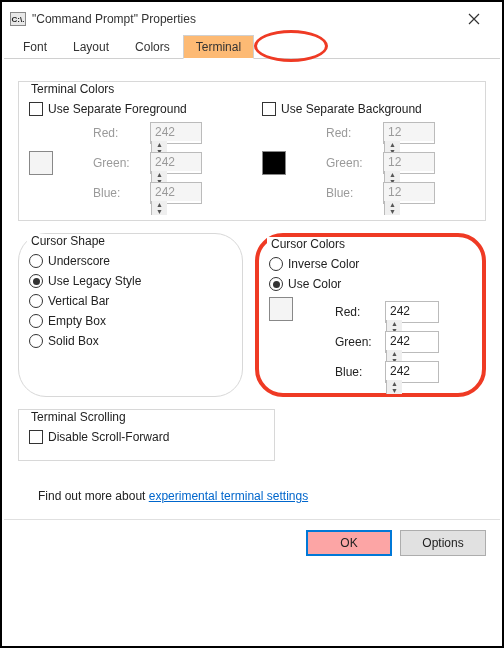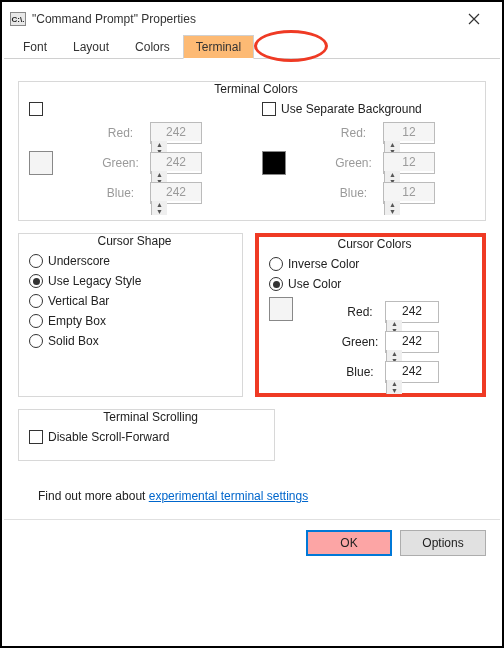--- a/index.html
+++ b/index.html
@@ -6,42 +6,42 @@
 body { background: #fff; width: 504px; height: 648px; border: 2px solid #000; padding: 2px; }
 .titlebar { display: flex; align-items: center; height: 30px; padding: 0 6px; }
 .titlebar .icon { width: 16px; height: 14px; background: #e8e8e8; border: 1px solid #888; display: inline-flex; align-items: center; justify-content: center; margin-right: 6px; font-size: 8px; font-weight: bold; color: #222; }
 .title { flex: 1; font-size: 12px; color: #333; }
 .closebtn { width: 40px; height: 26px; display: flex; align-items: center; justify-content: center; font-size: 15px; color: #333; cursor: default; }
 .tabs { display: flex; border-bottom: 1px solid #d0d0d0; position: relative; padding-left: 6px; }
 .tab { padding: 4px 12px; border: 1px solid transparent; border-bottom: none; color: #333; position: relative; top: 1px; }
 .tab.active { border-color: #d0d0d0; background: #fdba74; border-bottom: 1px solid #fff; }
 .tab-highlight { position: absolute; border: 3px solid #ef3a24; border-radius: 50%/50%; width: 74px; height: 32px; top: -4px; left: 250px; pointer-events: none; }
 .panel { padding: 10px 14px 6px; }
-.group { border: 1px solid #d8d8d8; margin-top: 12px; text-align: center; }
+.group { border: 1px solid #d8d8d8; margin-top: 12px; }
 .group-title { margin-top: -9px; margin-left: 8px; background: #fff; display: inline-block; padding: 0 4px; font-size: 12px; color: #222; }
 .group-body { padding: 6px 10px 10px; }
 .row { display: flex; align-items: center; margin-bottom: 6px; }
 .checkbox { width: 14px; height: 14px; border: 1px solid #333; margin-right: 5px; display: inline-block; }
 .radio { width: 14px; height: 14px; border: 1.5px solid #333; border-radius: 50%; margin-right: 5px; display: inline-flex; align-items: center; justify-content: center; }
 .radio.checked::after { content:""; width: 7px; height: 7px; background: #333; border-radius: 50%; }
 .swatch { width: 24px; height: 24px; border: 1px solid #888; display: inline-block; margin-right: 8px; }
 .swatch.light { background: #f4f4f4; }
 .swatch.dark { background: #000; }
 .rgb-grid { display: grid; grid-template-columns: 28px 55px 40px 28px; column-gap: 2px; row-gap: 8px; align-items: center; margin-left: 2px; }
 .label { color: #222; }
 .label.disabled, .spin.disabled .spin-val { color: #9a9a9a; }
 .spin { display: flex; align-items: stretch; border: 1px solid #bbb; height: 22px; width: 52px; flex-direction: column; }
 .spin-val { flex: 1; padding: 2px 4px; font-size: 12px; background: #fff; color: #222; }
 .spin.disabled .spin-val { background: #f5f5f5; }
 .spin-btns { display: flex; flex-direction: column; width: 16px; border-left: 1px solid #bbb; background: #efefef; }
 .spin-btn { flex: 1; display: flex; align-items: center; justify-content: center; font-size: 7px; color: #555; line-height: 1; }
 .cols2 { display: flex; gap: 20px; }
 .cols2 > div { flex: 1; }
 .cursor-row { display: flex; gap: 12px; margin-top: 12px; }
-.cursor-row .group { flex: 1; margin-top: 0; }
+.cursor-row .group { flex: 1; margin-top: 0; border-radius: 28px; }
 .highlight-box { border: 4px solid #ef3a24; }
 .cursor-colors-body { padding: 6px 10px 10px; }
 .rgb-small { display: grid; grid-template-columns: 50px 56px; row-gap: 8px; align-items: center; margin-left: 34px; margin-top: 4px; }
 .spin.box { width: 54px; }
 .link-text { color: #0066cc; text-decoration: underline; cursor: pointer; }
 .link-row { margin: 28px 20px 10px; font-size: 12px; color: #222; }
 .bottom { border-top: 1px solid #e0e0e0; padding: 10px 14px; display: flex; justify-content: flex-end; gap: 8px; }
 .btn { width: 86px; height: 26px; border: 1px solid #adadad; background: #e1e1e1; display: flex; align-items: center; justify-content: center; font-size: 12px; color: #222; }
 .btn.primary { border: 2px solid #0078d7; background: #fca5a5; }
 .cursor-rgb-swatch { display:flex; align-items:flex-start; margin-top:6px; }
@@ -68,20 +68,21 @@
 </div>
 
 <div class="panel">
 
   <div class="group">
     <span class="group-title">Terminal Colors</span>
     <div class="group-body cols2">
       <div>
         <div class="row">
           <span class="checkbox"></span>
+          <span class="label">Use Separate Foreground</span>
         </div>
         <div class="row">
           <span class="swatch light"></span>
           <div class="rgb-grid">
             <span></span>
               <span class="label disabled">Red:</span>
             <div class="spin disabled">
                 <span class="spin-val">242</span>
                 <span class="spin-btns">
                   <span class="spin-btn">▲</span>

